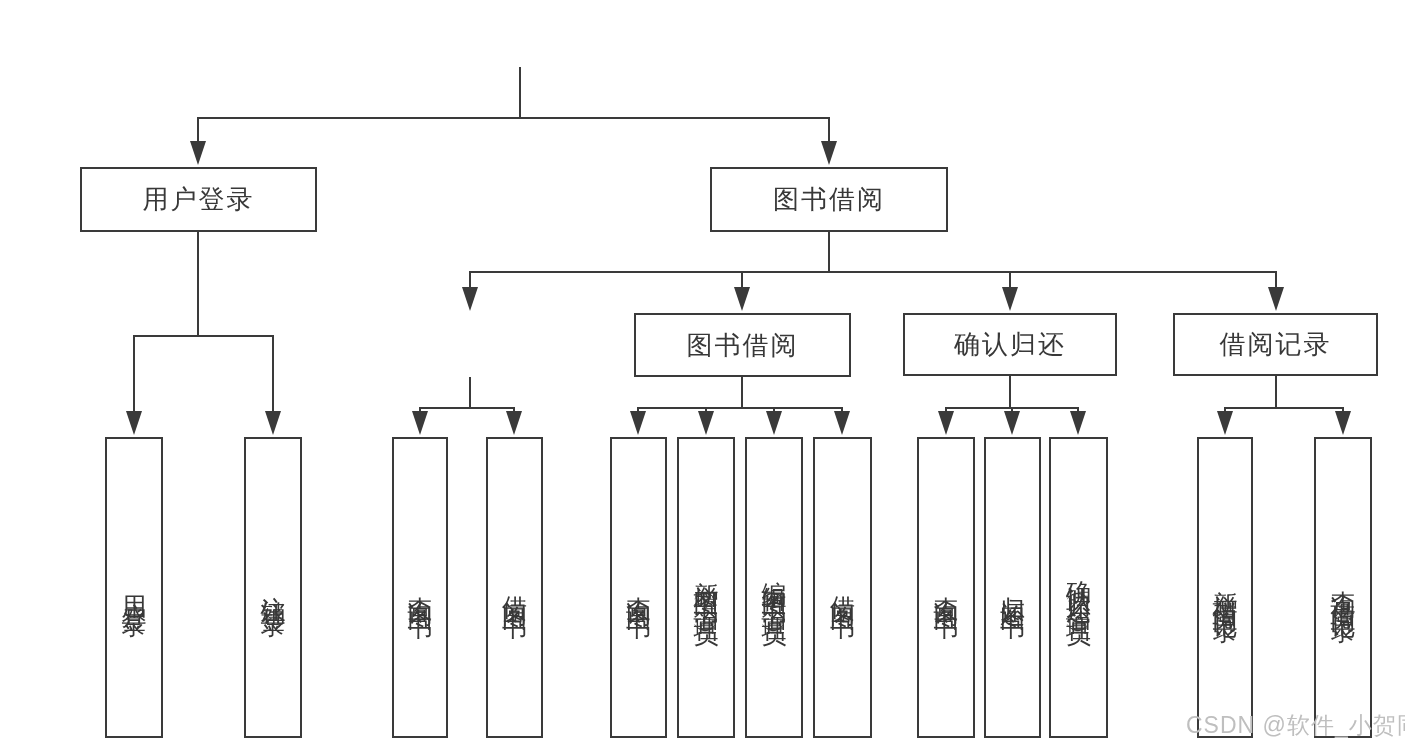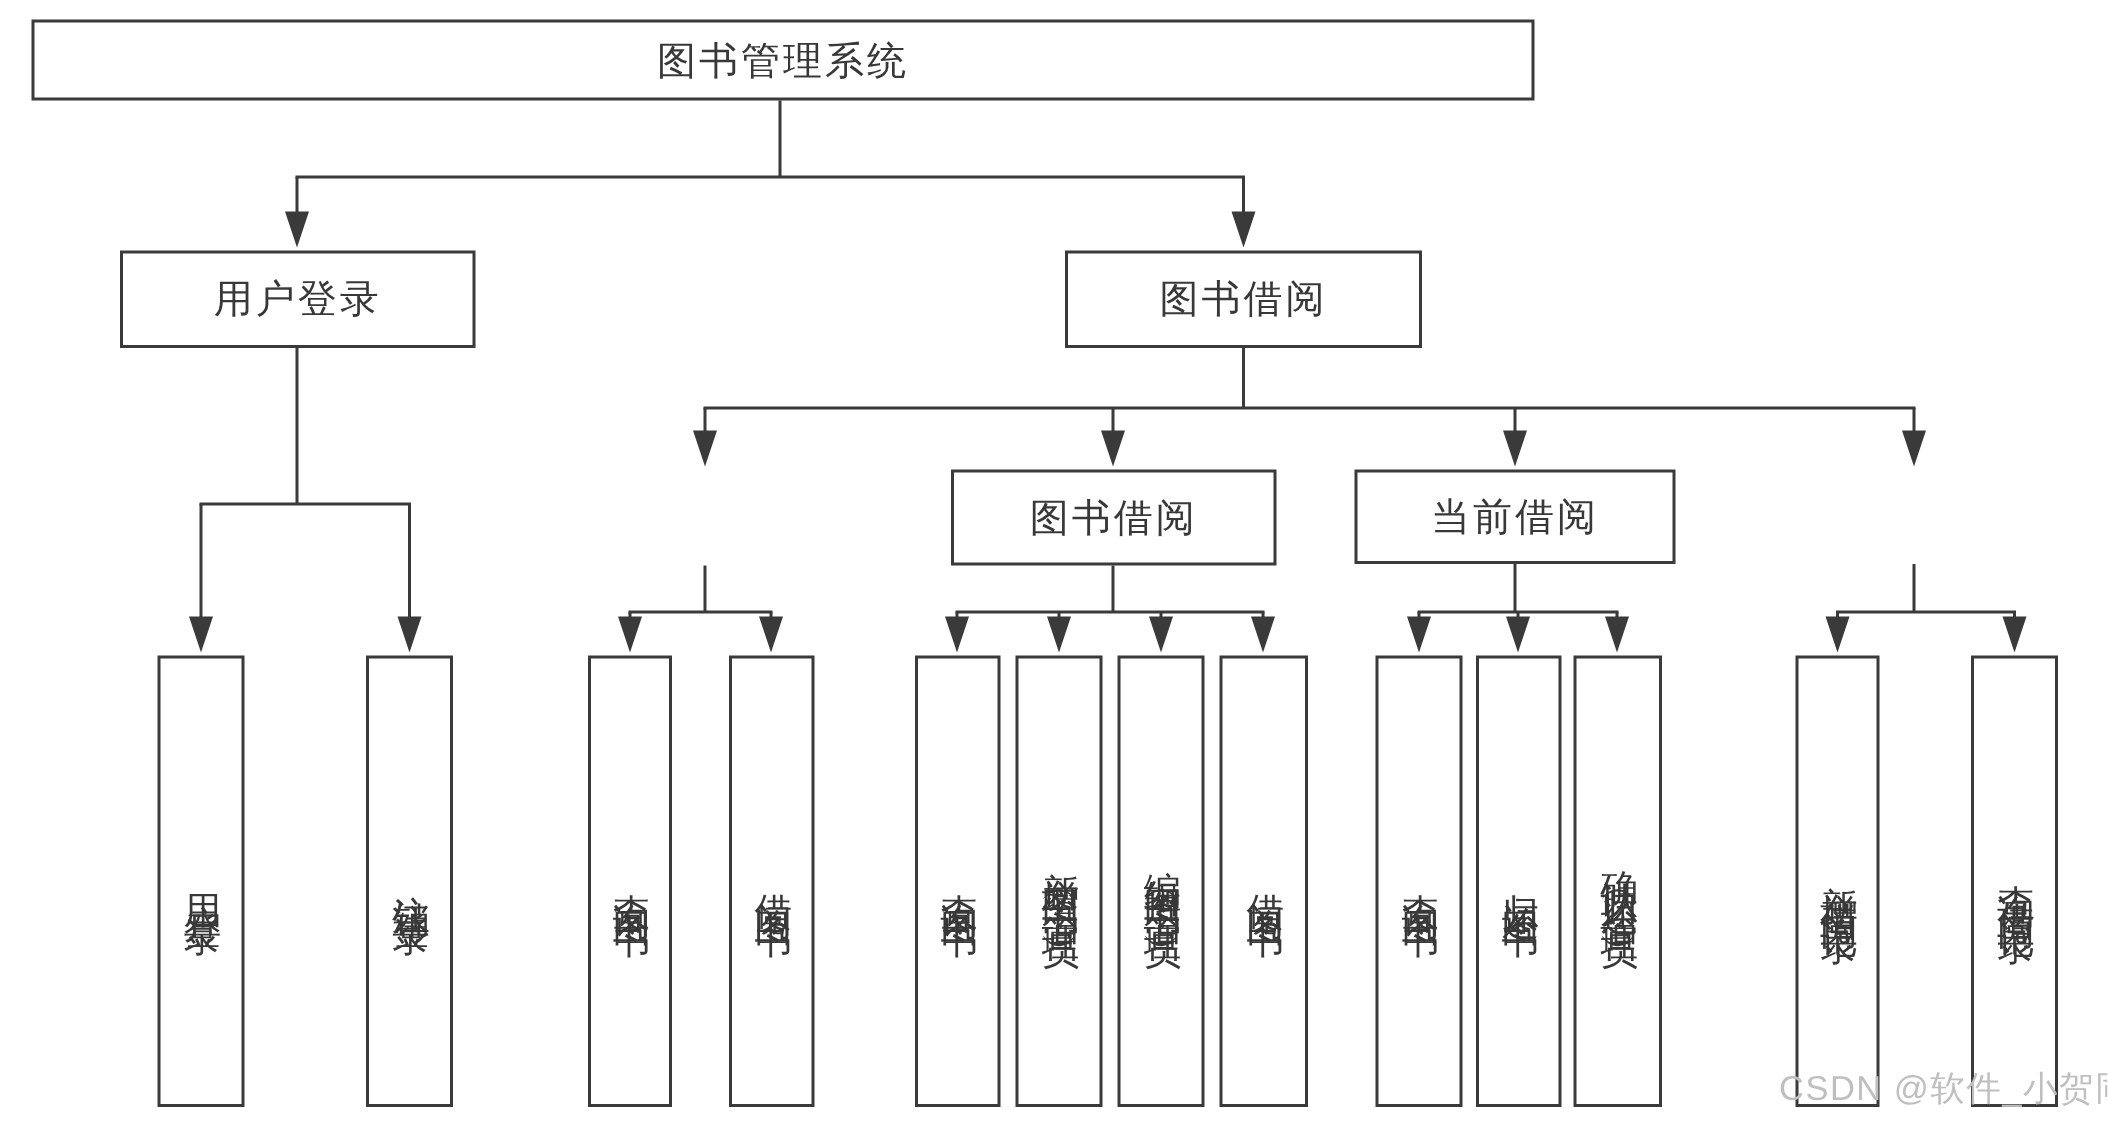--- a/index.html
+++ b/index.html
@@ -38,34 +38,34 @@
     font-size:23px;letter-spacing:1px;
     color:#bfbfbf;white-space:nowrap;
     z-index:5;
   }
 </style>
 </head>
 <body>
 
 <div id="diagram" style="--line: #3a3a3a; --text: #383838; --bg: #ffffff; width: 1405px; height: 747px;">
   <span class="watermark" style="color: rgb(191, 191, 191);">CSDN @软件_小贺同学</span>
-<div class="node h" style="left: 21px; top: 13px; width: 1002px; height: 54px;">
-      <span>图书管理系统</span>
-    </div>
     <div class="node h" style="left: 80px; top: 167px; width: 237px; height: 65px;">
       <span>用户登录</span>
     </div>
     <div class="node h" style="left: 710px; top: 167px; width: 238px; height: 65px;">
       <span>图书借阅</span>
     </div>
     <div class="node h" style="left: 634px; top: 313px; width: 217px; height: 64px;">
       <span>图书借阅</span>
     </div>
     <div class="node h" style="left: 903px; top: 313px; width: 214px; height: 63px;">
-      <span>当前借阅</span>
+      <span>确认归还</span>
+    </div>
+    <div class="node h" style="left: 1173px; top: 313px; width: 205px; height: 63px;">
+      <span>借阅记录</span>
     </div>
     <div class="node v" style="left: 105px; top: 437px; width: 58px; height: 301px;">
       <span>用户登录</span>
     </div>
     <div class="node v" style="left: 244px; top: 437px; width: 58px; height: 301px;">
       <span>注销登录</span>
     </div>
     <div class="node v" style="left: 392px; top: 437px; width: 56px; height: 301px;">
       <span>查询图书</span>
     </div>

